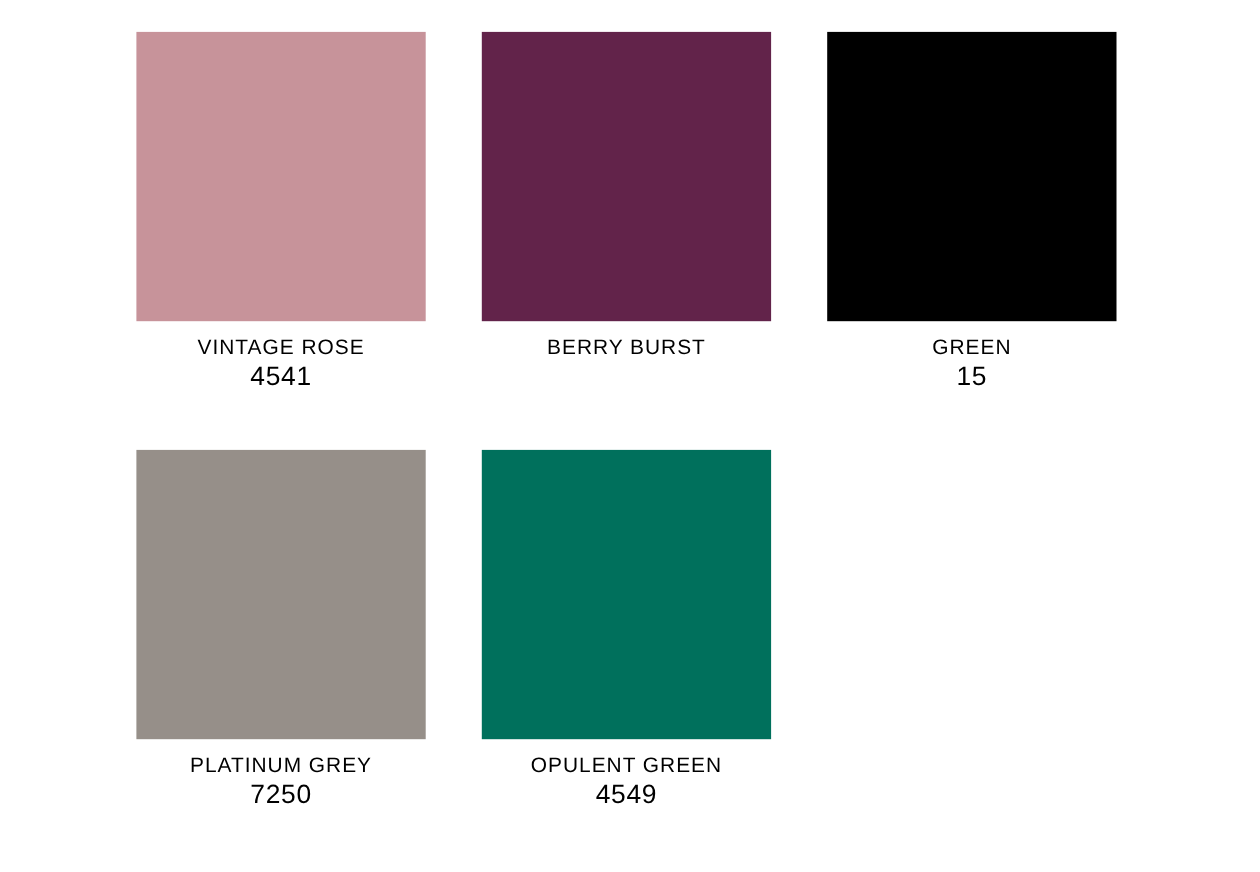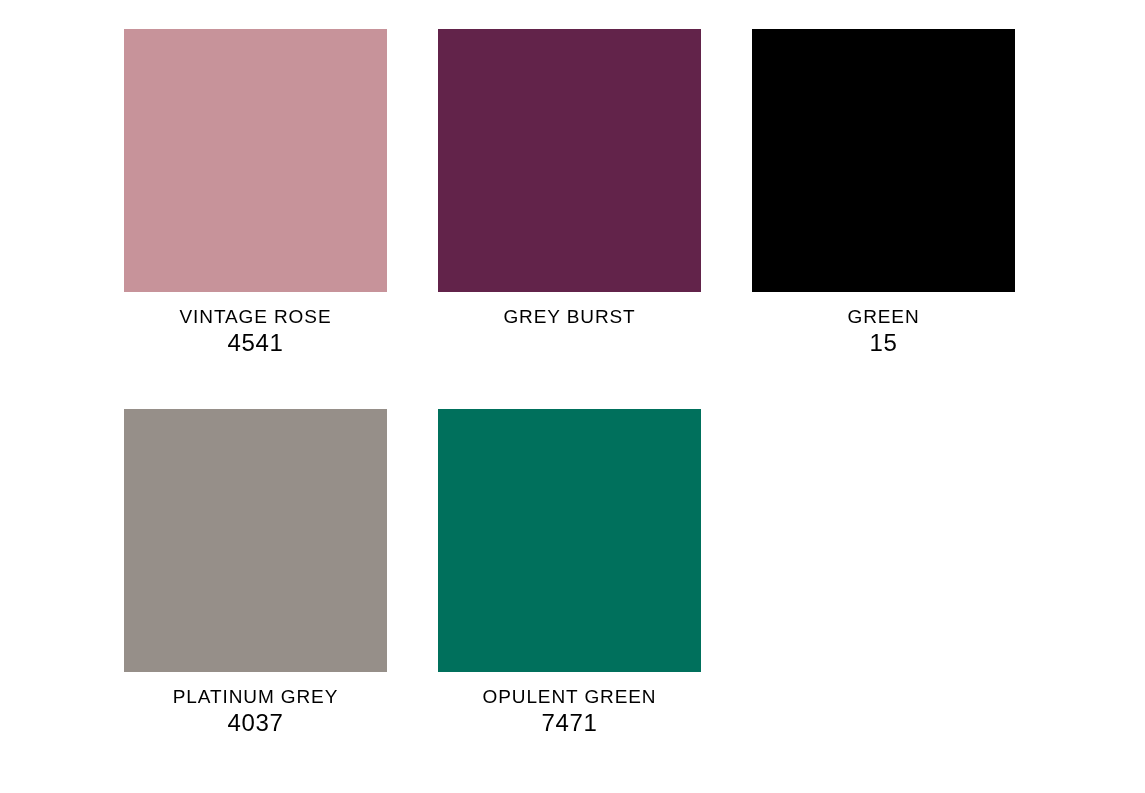--- a/index.html
+++ b/index.html
@@ -84,43 +84,43 @@
       <div class="swatch-chip" style="background-color: rgb(199, 147, 154);"></div>
       <div class="swatch-caption">
         <span class="swatch-name">VINTAGE ROSE</span>
         <span class="swatch-code">4541</span>
       </div>
     </div>
 
     <div class="swatch-cell">
       <div class="swatch-chip" style="background-color: rgb(98, 35, 74);"></div>
       <div class="swatch-caption">
-        <span class="swatch-name">GREY BURST</span>
+        <span class="swatch-name">BERRY BURST</span>
       </div>
     </div>
 
     <div class="swatch-cell">
       <div class="swatch-chip" style="background-color: rgb(0, 0, 0);"></div>
       <div class="swatch-caption">
         <span class="swatch-name">GREEN</span>
         <span class="swatch-code">15</span>
       </div>
     </div>
 
     <div class="swatch-cell">
       <div class="swatch-chip" style="background-color: rgb(150, 143, 137);"></div>
       <div class="swatch-caption">
         <span class="swatch-name">PLATINUM GREY</span>
-        <span class="swatch-code">4037</span>
+        <span class="swatch-code">7250</span>
       </div>
     </div>
 
     <div class="swatch-cell">
       <div class="swatch-chip" style="background-color: rgb(0, 112, 92);"></div>
       <div class="swatch-caption">
         <span class="swatch-name">OPULENT GREEN</span>
-        <span class="swatch-code">7471</span>
+        <span class="swatch-code">4549</span>
       </div>
     </div>
 
 
   </div>
 </div>
 
 </body></html>

